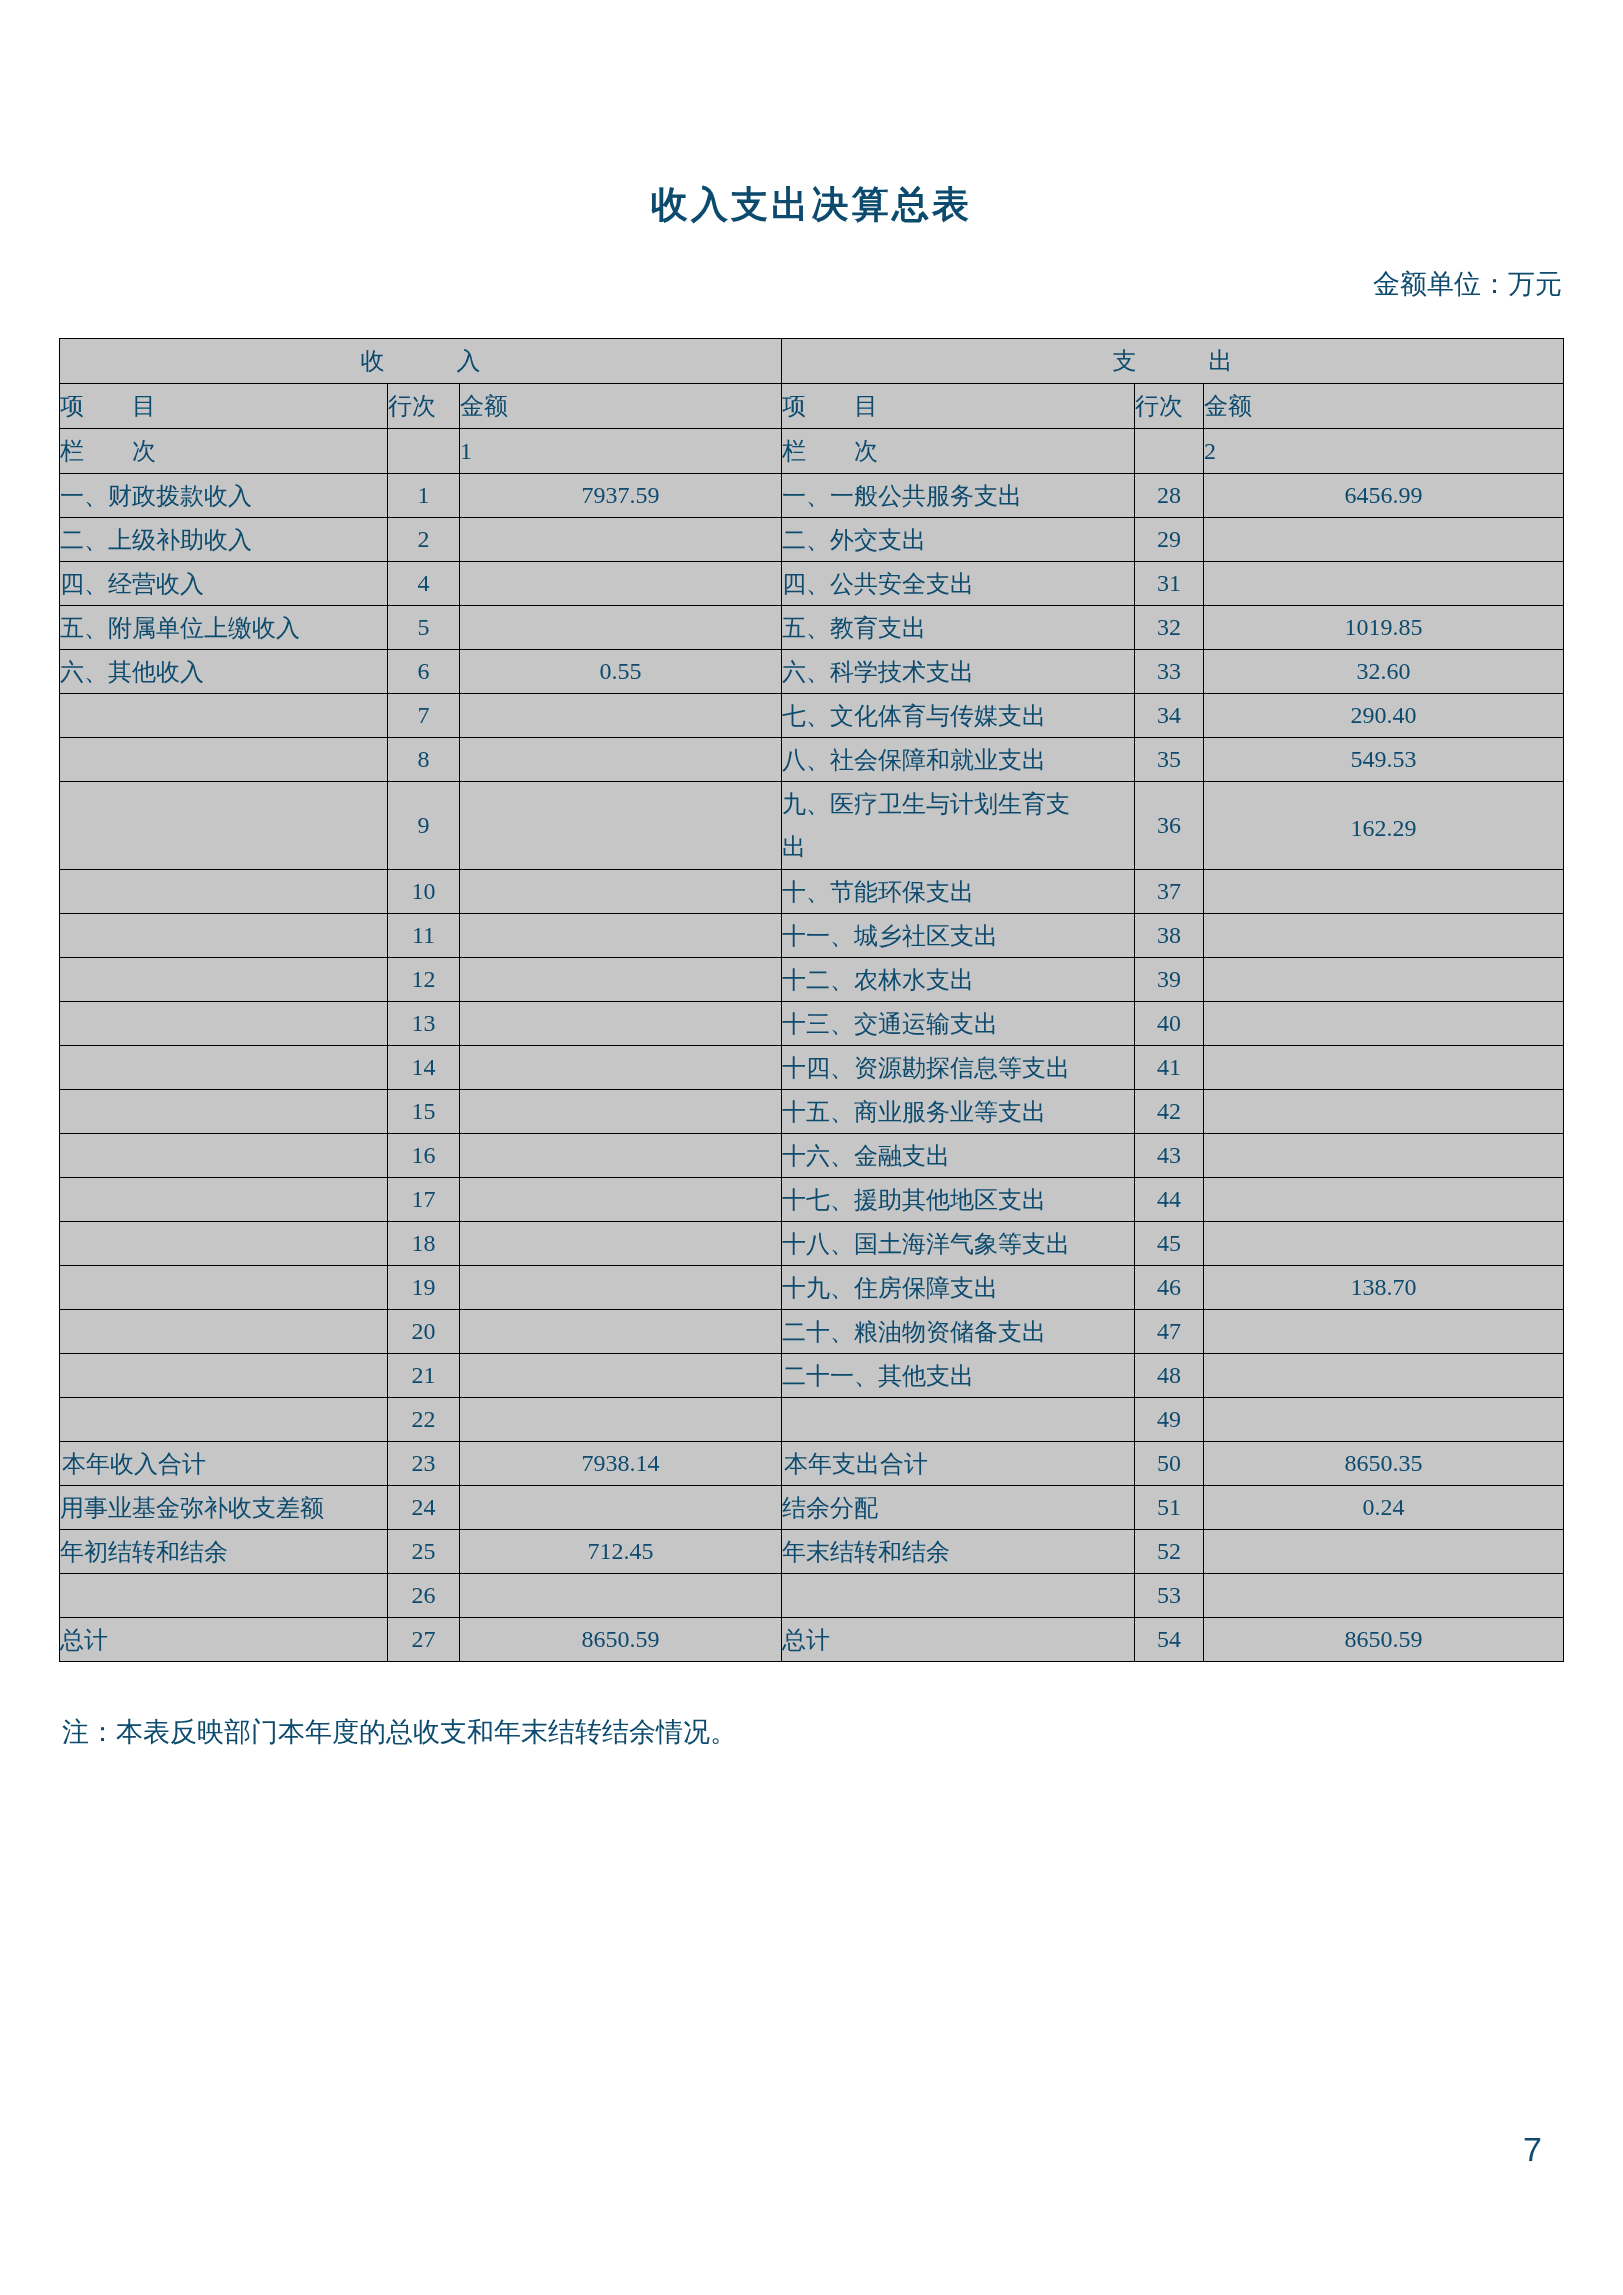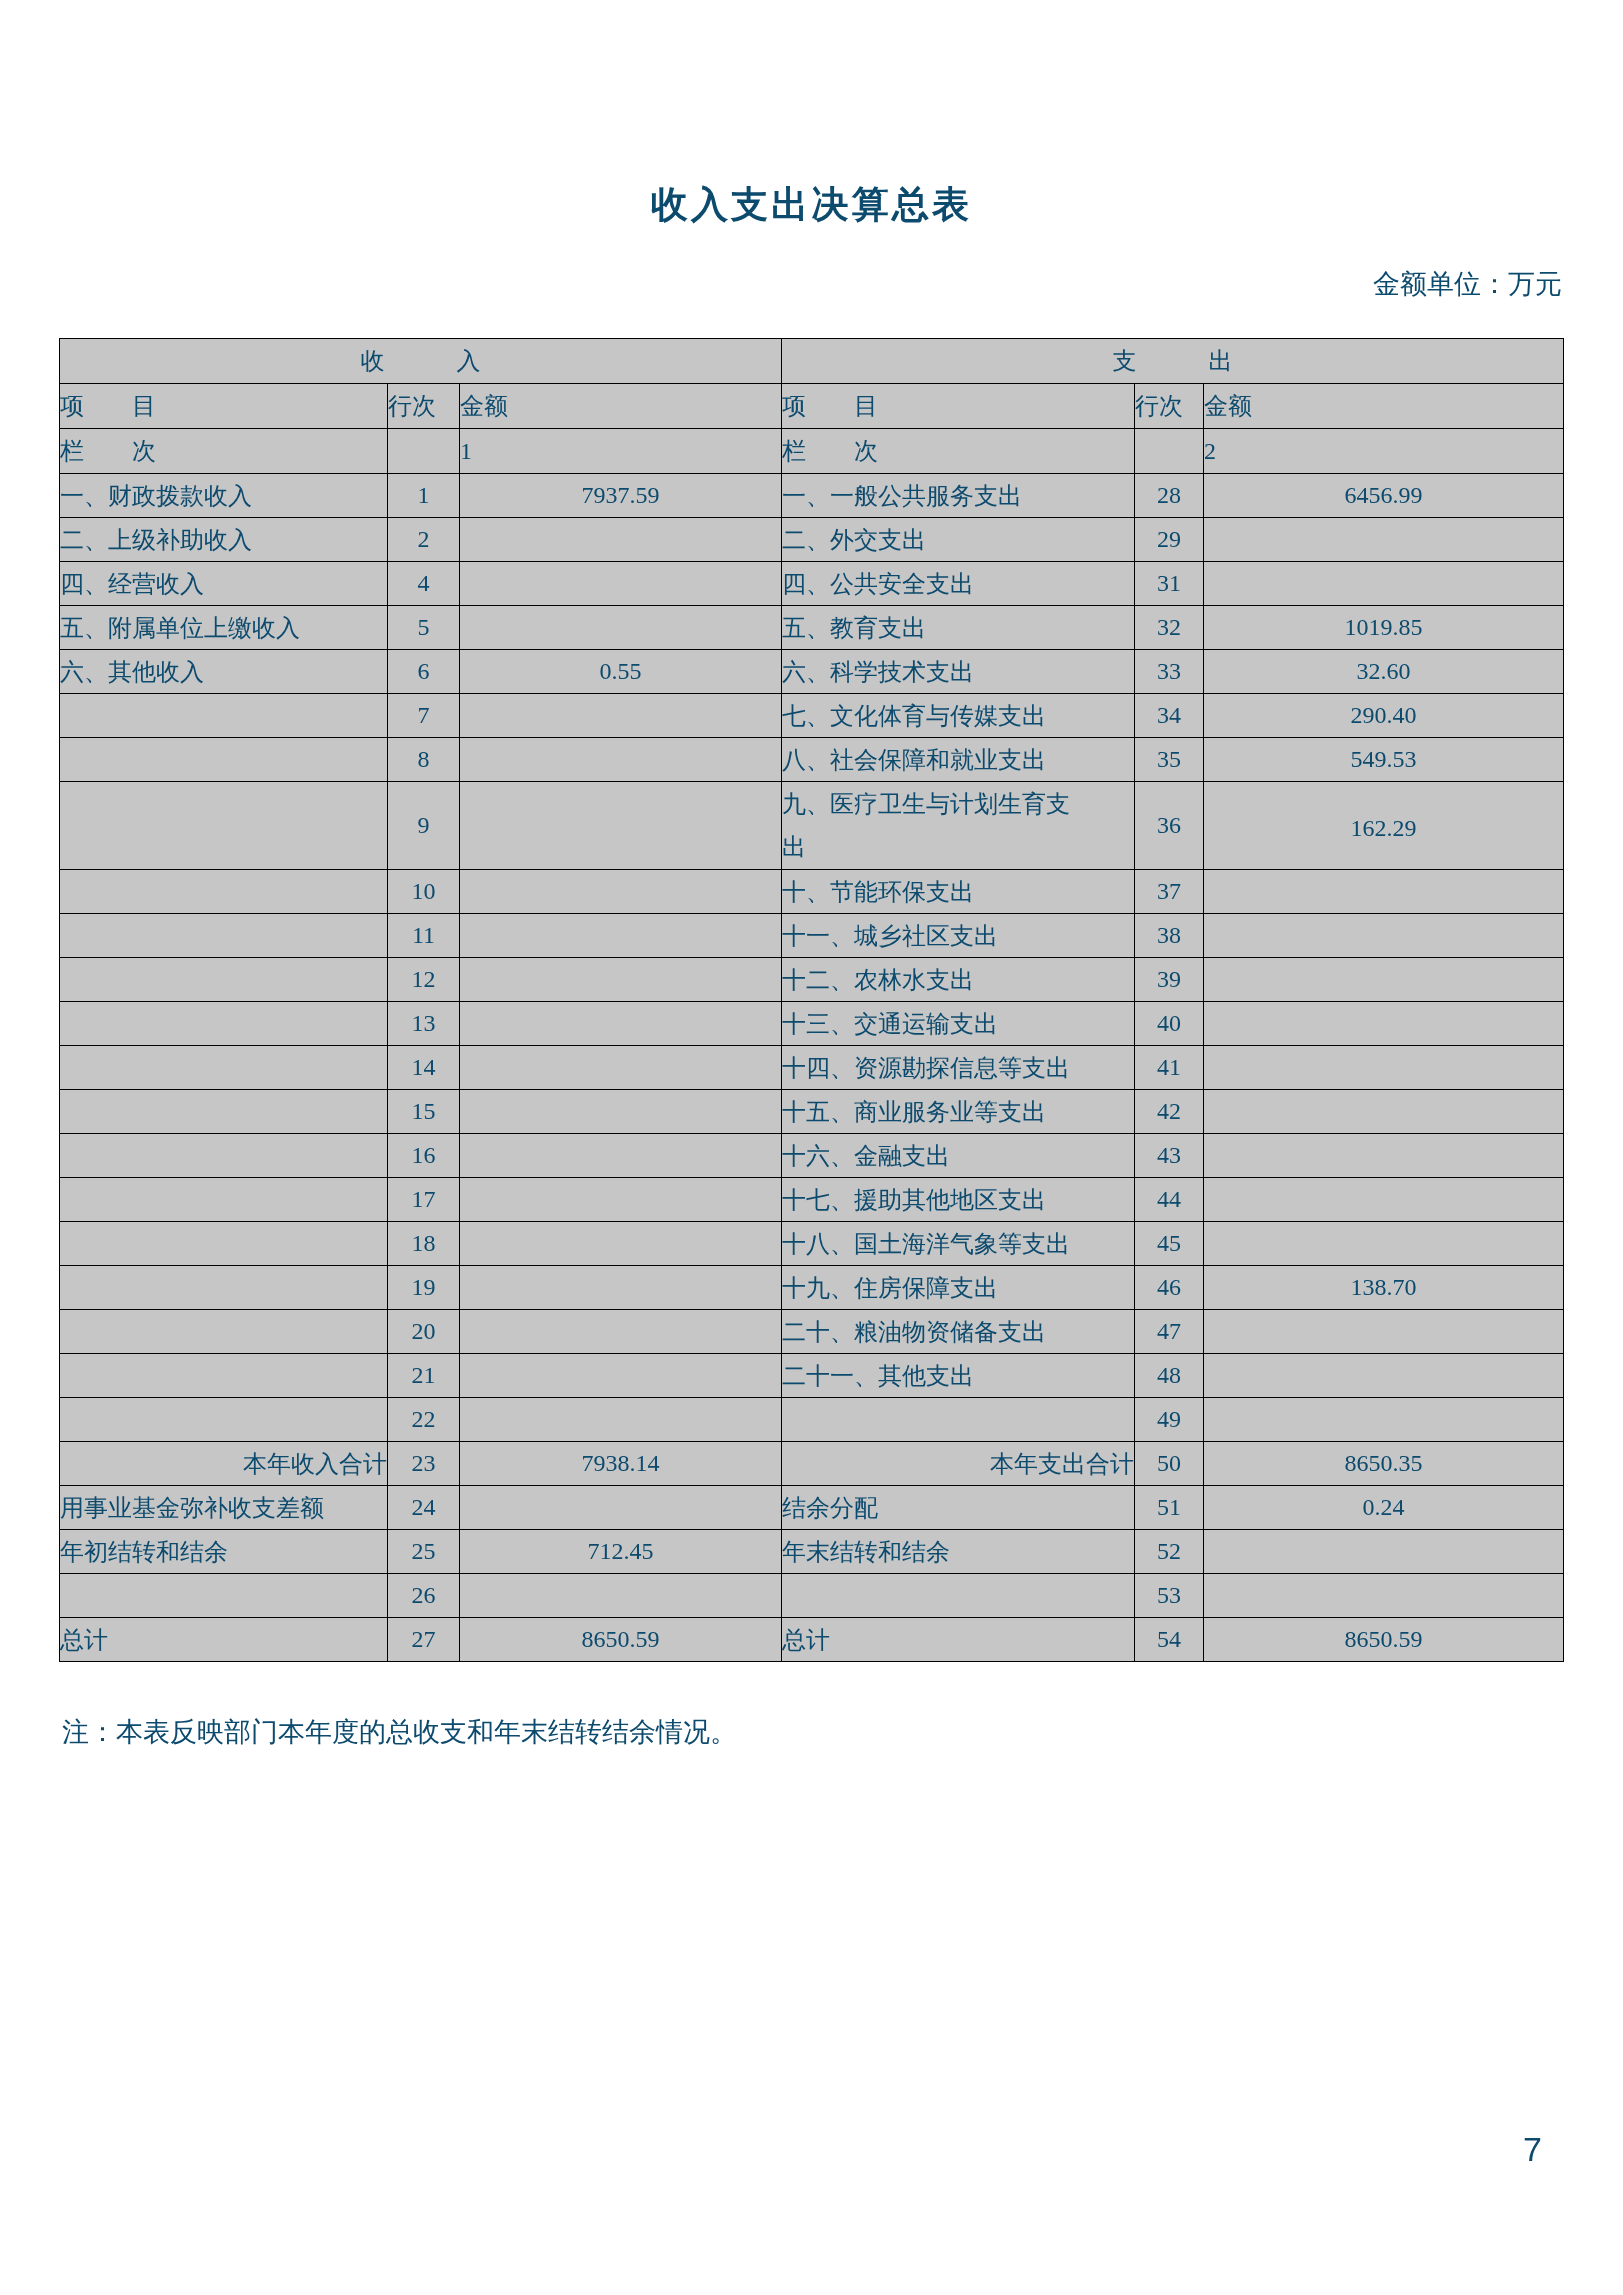--- a/index.html
+++ b/index.html
@@ -49,21 +49,21 @@
     font-size: 24px;
     overflow: hidden;
     vertical-align: middle;
   }
   tr.h-row { height: 45px; }
   tr.d-row { height: 44px; }
   tr.tall  { height: 88px; }
   td.section { text-align: center; font-size: 26px; }
   td.hcenter { text-align: left; margin-left: 43px; }
   td.item { text-align: left; padding-left: 6.5px; }
-  td.item.center { text-align: right; padding-left: 2px; }
+  td.item.center { text-align: left; padding-left: 2px; }
   td.line { text-align: center; }
   td.amount { text-align: center; background: #ffffff; }
   td.amount.bottom { vertical-align: bottom; padding-bottom: 27px; }
   tr.tall td.item { vertical-align: middle; }
   tr.tall td.item .constrain {
     display: inline-block;
     max-width: 299px;
     line-height: 1.78;
     vertical-align: middle;
   }

